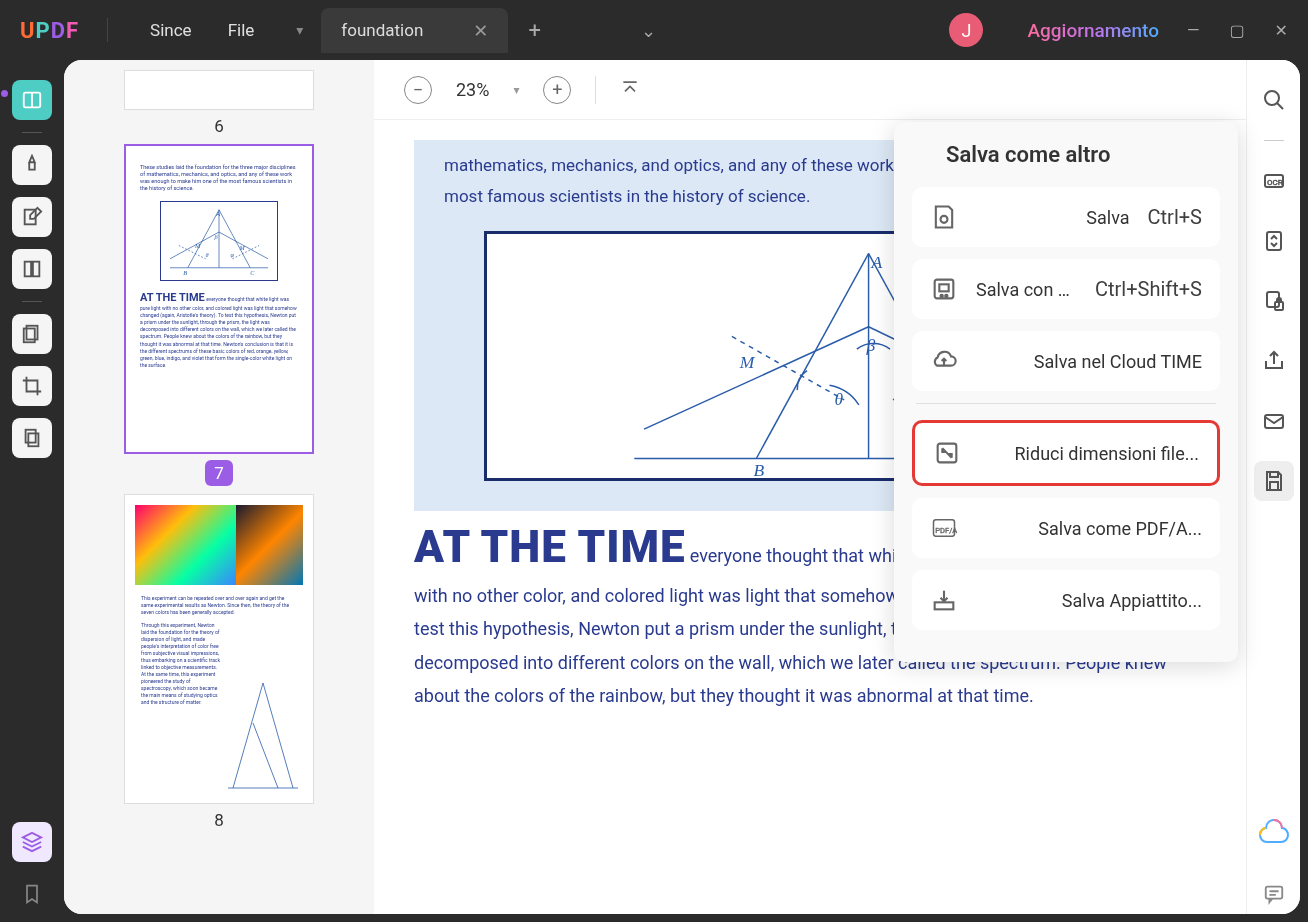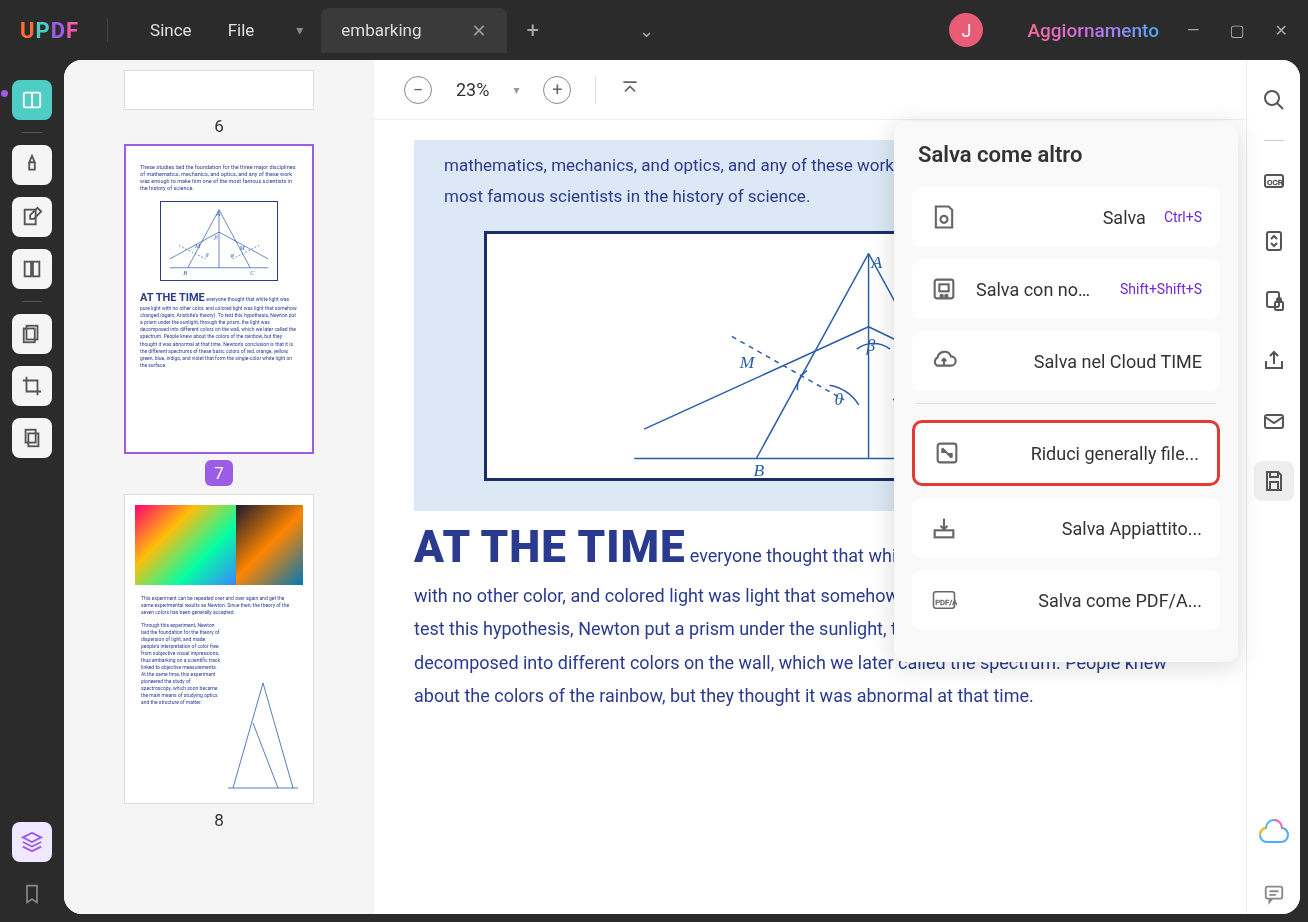--- a/index.html
+++ b/index.html
@@ -71,47 +71,47 @@
 .doc-inline-start { font-size: 18px; color: #2a3b8f; }
 
 .right-sidebar { width: 54px; display: flex; flex-direction: column; align-items: center; padding-top: 20px; gap: 20px; background: #fff; border-left: 1px solid #eee; }
 .rsb-btn { width: 40px; height: 40px; display: flex; align-items: center; justify-content: center; cursor: pointer; color: #555; border-radius: 8px; }
 .rsb-btn.active { background: #eee; }
 .rsb-divider { width: 20px; height: 1px; background: #ccc; }
 .rsb-spacer { flex: 1; }
 .rsb-ai { width: 34px; height: 34px; }
 
 .save-panel { position: absolute; top: 62px; right: 62px; width: 344px; background: #f9f9f9; border-radius: 10px; box-shadow: 0 4px 24px rgba(0,0,0,0.15); padding: 20px 18px; }
-.save-title { font-size: 22px; font-weight: 600; color: #333; margin-bottom: 20px; padding-left: 6px; }
+.save-title { font-size: 22px; font-weight: 600; color: #333; margin-bottom: 20px; padding-left: 6px; margin-left: 28px; }
 .save-item { background: #fff; border-radius: 10px; padding: 16px 18px; margin-bottom: 12px; display: flex; align-items: center; gap: 18px; cursor: pointer; font-size: 18px; color: #333; }
 .save-item.highlighted { border: 3px solid #e53935; }
 .save-icon { width: 28px; height: 28px; color: #666; flex-shrink: 0; }
 .save-label { flex: 1; white-space: nowrap; overflow: hidden; text-overflow: ellipsis; text-align: right; }
-.save-shortcut { color: #6d28d9; font-size: 14px; }
+.save-shortcut { color: #404040; font-size: 20px; }
 .save-divider { height: 1px; background: #e0e0e0; margin: 8px 4px 16px; }
 svg.diag { width: 100%; height: 100%; }
 svg.diag line, svg.diag path { stroke: #2a5caa; stroke-width: 1.5; fill: none; }
 svg.diag text { fill: #2a5caa; font-size: 18px; font-style: italic; font-family: serif; }
 svg.diag.small text { font-size: 7px; }
 svg.diag.small line, svg.diag.small path { stroke-width: 0.8; }
 
 .left-purple-dot { position: absolute; left: 1px; top: 90px; width: 7px; height: 7px; background: #9b5de5; border-radius: 50%; }
 </style>
 </head>
 <body>
 
 <div class="titlebar">
   <span class="logo"><span class="logo-u1">U</span><span class="logo-p">P</span><span class="logo-d">D</span><span class="logo-f">F</span></span>
   <span class="vdivider"></span>
   <span class="menu-item">Since</span>
   <span class="menu-item">File</span>
   <div class="tab-area">
     <span class="tab-dropdown">▾</span>
     <div class="tab">
-      <span>embarking</span>
+      <span>foundation</span>
       <span class="tab-close">✕</span>
     </div>
     <span class="tab-add">+</span>
     <span class="tab-arrow">⌄</span>
   </div>
   <div class="user-area">
     <div class="avatar">J</div>
     <span class="upgrade">Aggiornamento</span>
   </div>
   <div class="win-controls">
@@ -350,50 +350,50 @@
         <span class="save-shortcut">Ctrl+S</span>
       </div>
       <div class="save-item">
         <svg class="save-icon" viewBox="0 0 24 24" fill="none" stroke="currentColor" stroke-width="1.8">
             <rect x="4" y="4" width="16" height="16" rx="2"></rect>
             <rect x="8" y="8" width="8" height="6"></rect>
             <circle cx="10" cy="18" r="1" fill="currentColor"></circle>
             <circle cx="14" cy="18" r="1" fill="currentColor"></circle>
           </svg>
         <span class="save-label">Salva con nom..</span>
-        <span class="save-shortcut">Shift+Shift+S</span>
+        <span class="save-shortcut">Ctrl+Shift+S</span>
       </div>
       <div class="save-item">
         <svg class="save-icon" viewBox="0 0 24 24" fill="none" stroke="currentColor" stroke-width="1.8">
             <path d="M18 16a4 4 0 000-8 6 6 0 00-11.5 1A4 4 0 006 16h12z"></path>
             <polyline points="10,12 12,10 14,12"></polyline>
             <line x1="12" y1="10" x2="12" y2="16"></line>
           </svg>
         <span class="save-label">Salva nel Cloud TIME</span>
       </div>
       <div class="save-divider"></div>
       <div class="save-item highlighted">
         <svg class="save-icon" viewBox="0 0 24 24" fill="none" stroke="currentColor" stroke-width="1.8">
             <rect x="4" y="4" width="16" height="16" rx="2"></rect>
             <polyline points="8,8 11,11 8,11 8,8"></polyline>
             <polyline points="16,16 13,13 16,13 16,16"></polyline>
           </svg>
-        <span class="save-label">Riduci generally file...</span>
+        <span class="save-label">Riduci dimensioni file...</span>
+      </div>
+      <div class="save-item">
+        <svg class="save-icon" viewBox="0 0 24 24" fill="none" stroke="currentColor" stroke-width="1.3">
+            <rect x="3" y="5" width="18" height="14" rx="2"></rect>
+            <text x="4.5" y="16" font-size="6.5" stroke-width="0.3" fill="currentColor">PDF/A</text>
+          </svg>
+        <span class="save-label">Salva come PDF/A...</span>
       </div>
       <div class="save-item">
         <svg class="save-icon" viewBox="0 0 24 24" fill="none" stroke="currentColor" stroke-width="1.8">
             <rect x="4" y="14" width="16" height="6"></rect>
             <polyline points="9,10 12,13 15,10"></polyline>
             <line x1="12" y1="4" x2="12" y2="13"></line>
           </svg>
         <span class="save-label">Salva Appiattito...</span>
       </div>
-      <div class="save-item">
-        <svg class="save-icon" viewBox="0 0 24 24" fill="none" stroke="currentColor" stroke-width="1.3">
-            <rect x="3" y="5" width="18" height="14" rx="2"></rect>
-            <text x="4.5" y="16" font-size="6.5" stroke-width="0.3" fill="currentColor">PDF/A</text>
-          </svg>
-        <span class="save-label">Salva come PDF/A...</span>
-      </div>
     </div>
 
   </div>
 </div>
 
 </body></html>

